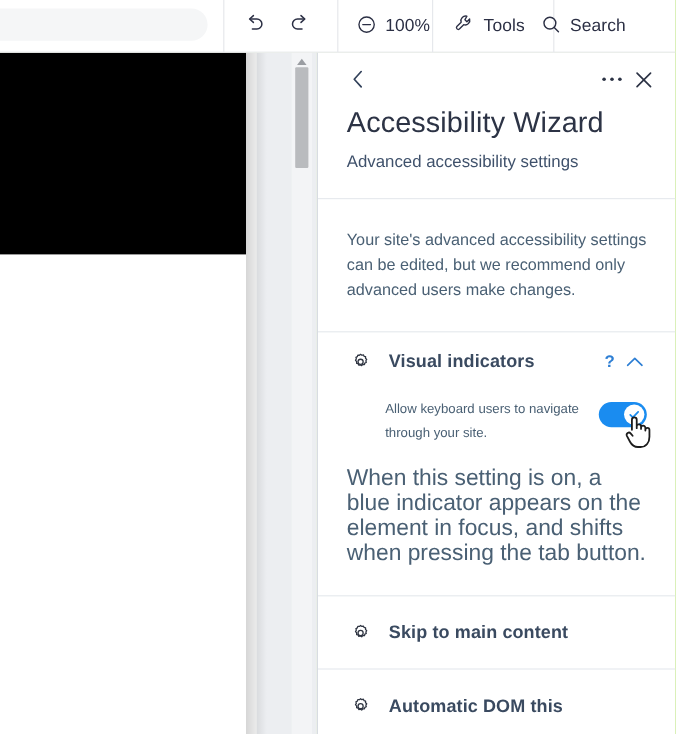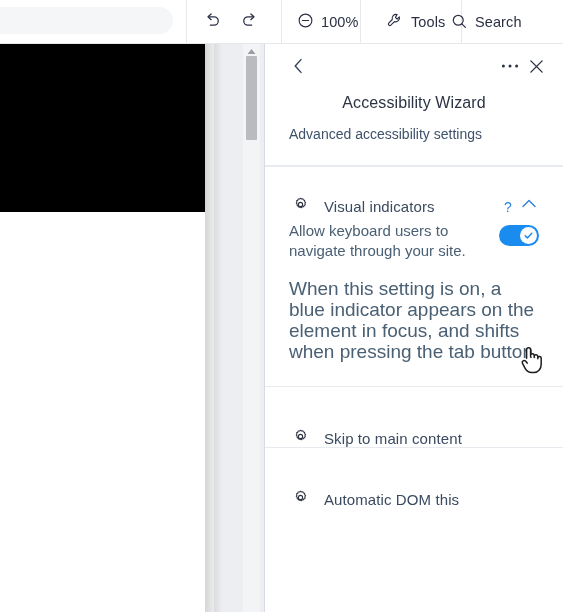--- a/index.html
+++ b/index.html
@@ -134,26 +134,25 @@
   }
   .topbar-spacer { flex: 1; }
   .dots-btn, .close-btn {
     width: 26px; height: 26px;
     display: flex; align-items: center; justify-content: center;
     color: #2c3345;
     cursor: default;
   }
   .panel-title {
     padding: 0 24px;
-    font-size: 16px;
+    font-size: 24px;
     color: #2c3345;
     letter-spacing: .1px;
     line-height: 26px;
     margin-top: 2px;
-    text-align: center;
   }
   .panel-subtitle {
     padding: 0 24px;
     margin-top: 9px;
     font-size: 14px;
     color: #3f516b;
     line-height: 18px;
   }
   .divider {
     height: 1px;
@@ -166,24 +165,25 @@
     line-height: 21px;
     color: #4a6074;
   }
   .sec-divider { height: 1px; background: #e7eaee; }
 
   .section {
     padding: 0 14px 0 14px;
   }
   .section-head {
     display: flex;
-    align-items: flex-end;
+    align-items: center;
     height: 48px;
     padding: 0 8px 0 10px;
     cursor: default;
+    font-weight: bold;
   }
   .gear-wrap {
     width: 22px; height: 22px;
     display: flex; align-items: center; justify-content: center;
     color: #2f3542;
     flex: none;
   }
   .section-name {
     margin-left: 13px;
     font-size: 15px;
@@ -205,24 +205,25 @@
     cursor: default;
   }
 
   .setting-row {
     display: flex;
     align-items: flex-start;
     padding: 6px 10px 0 10px;
   }
   .setting-label {
     flex: 1;
-    font-size: 15px;
+    font-size: 11px;
     line-height: 20px;
     color: #4a6074;
     padding-right: 14px;
+    margin-left: 32px;
   }
   .toggle {
     position: relative;
     width: 40px; height: 21px;
     border-radius: 11px;
     background: #1a8cf0;
     flex: none;
     margin-top: 4px;
     cursor: default;
   }
@@ -287,21 +288,21 @@
             <circle cx="12" cy="12" r="9"></circle>
             <line x1="7.5" y1="12" x2="16.5" y2="12"></line>
           </svg>
         </span>
         <span class="tb-label">100%</span>
       </div>
     </div>
 
     <div class="tb-sep" style="left:360px;"></div>
 
-    <div class="tb-group" style="left:380px;">
+    <div class="tb-group" style="left:372px;">
       <div class="tb-btn">
         <span class="icn">
           <svg width="18" height="18" viewBox="0 0 24 24" fill="none" stroke="#2b2f44" stroke-width="1.5" stroke-linecap="round" stroke-linejoin="round">
             <path d="M14.8 3.4a5.2 5.2 0 0 0-6.4 6.6L3.6 14.8a2 2 0 0 0 2.8 2.8l4.8-4.8a5.2 5.2 0 0 0 6.6-6.4l-3 3-2.2-2.2z"></path>
           </svg>
         </span>
         <span class="tb-label">Tools</span>
       </div>
     </div>
 
@@ -357,20 +358,21 @@
           <line x1="14" y1="2" x2="2" y2="14"></line>
         </svg>
       </div>
     </div>
 
     <div class="panel-title">Accessibility Wizard</div>
     <div class="panel-subtitle">Advanced accessibility settings</div>
 
     <div class="divider"></div>
 
+    <div class="note">Your site's advanced accessibility settings can be edited, but we recommend only advanced users make changes.</div>
 
     <div class="sec-divider"></div>
 
     <div class="section">
       <div class="section-head">
         <span class="gear-wrap">
           <svg width="17" height="17" viewBox="0 0 24 24" fill="none" stroke="#2f3542" stroke-width="1.5" stroke-linejoin="round">
             <path d="M12 3.2l1.5 1.1 1.8-.5.8 1.7 1.8.5-.1 1.9 1.4 1.3-1 1.6.5 1.8-1.7.8-.5 1.8-1.9-.1-1.3 1.4-1.6-1-1.8.5-.8-1.7-1.8-.5.1-1.9L6 10.2l1-1.6-.5-1.8 1.7-.8.5-1.8 1.9.1z" transform="translate(0,0)"></path>
             <circle cx="12" cy="12" r="3"></circle>
           </svg>

